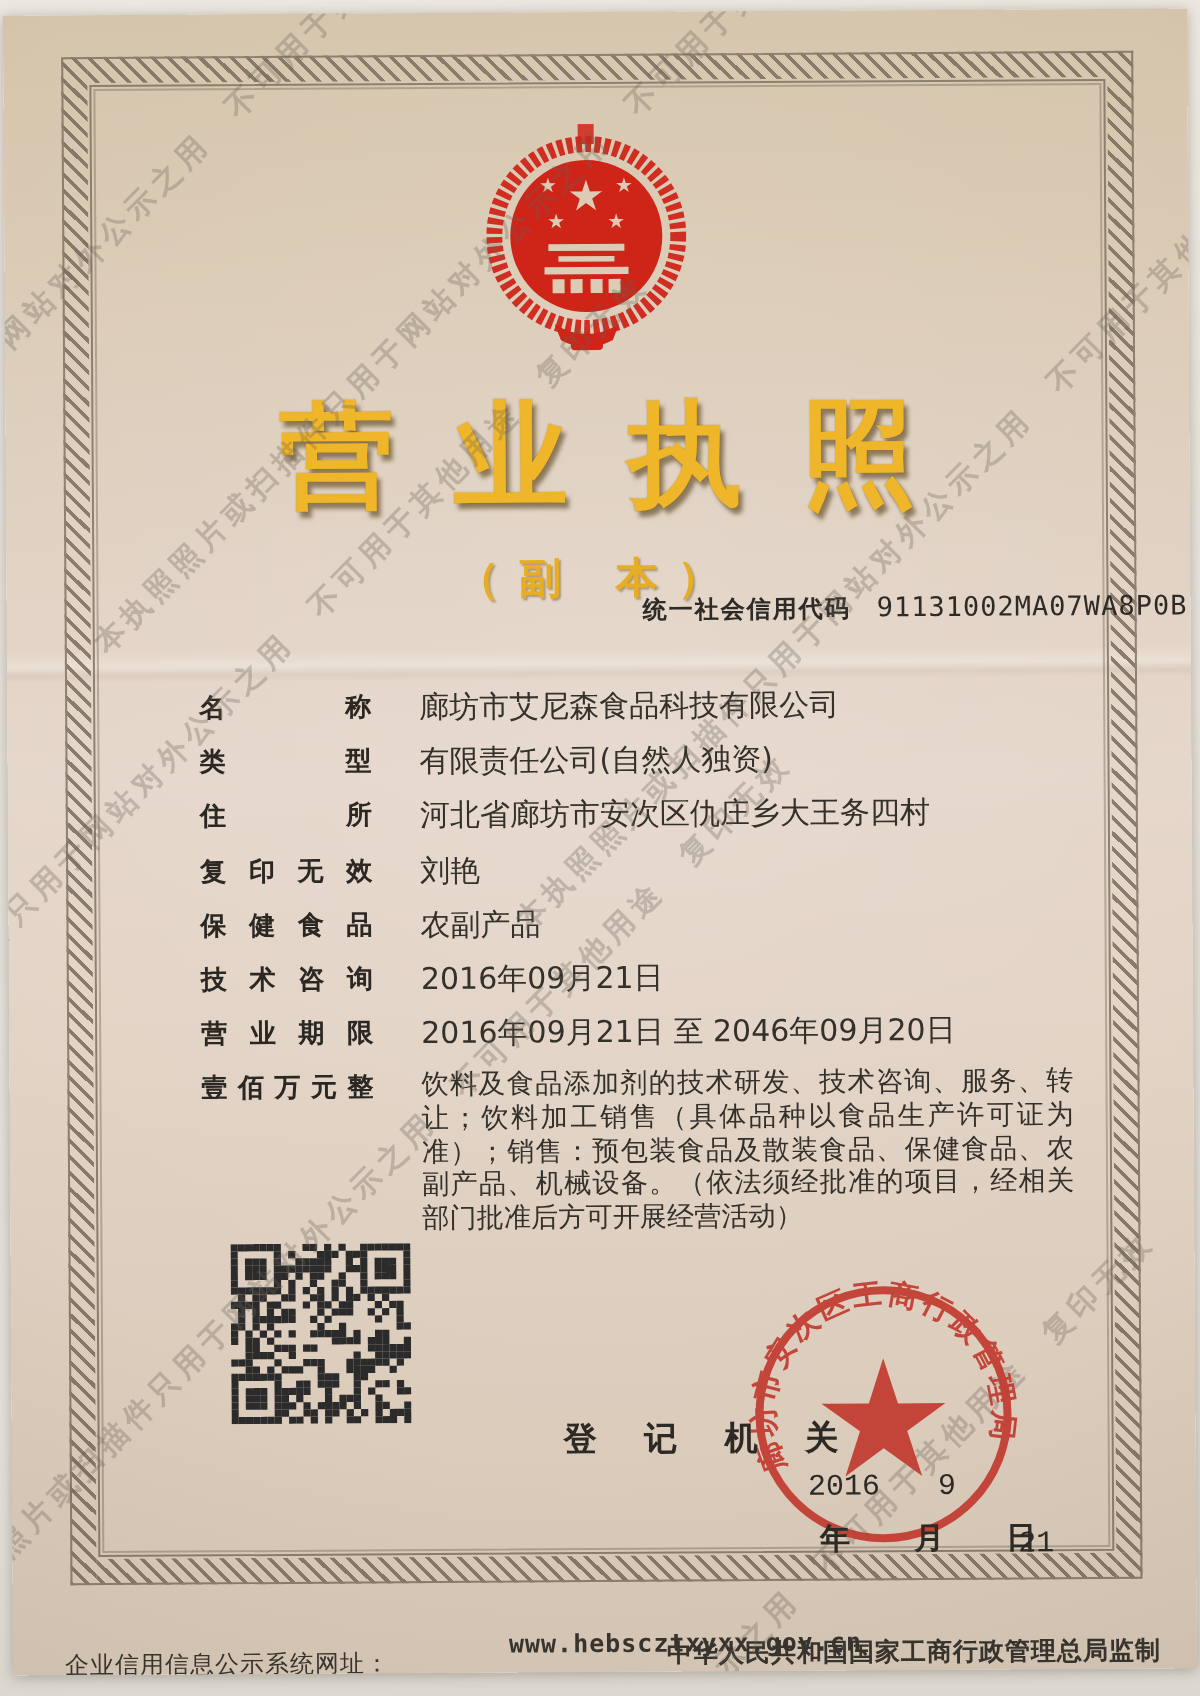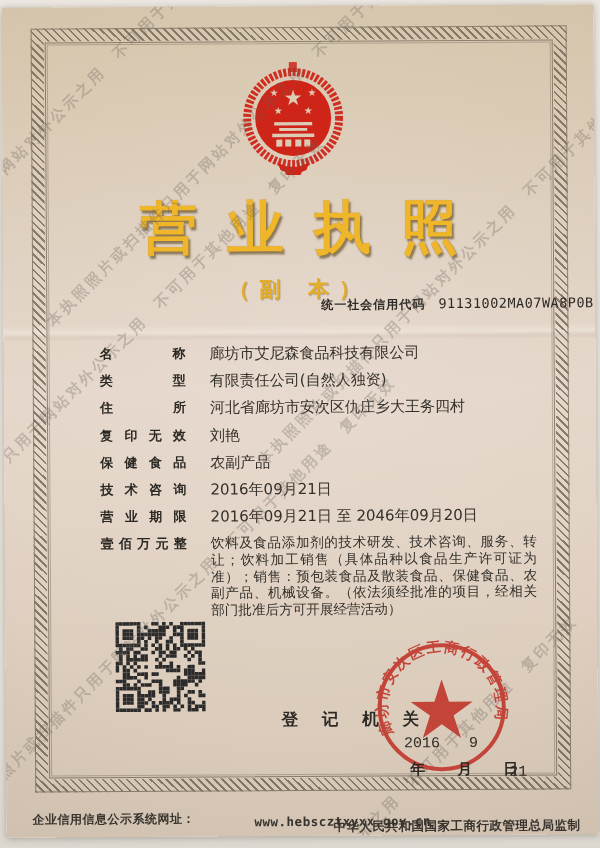--- a/index.html
+++ b/index.html
@@ -82,21 +82,21 @@
   .d-year{left:398px;top:730px;}
   .d-month{left:463px;top:730px;}
   .d-day{left:503px;top:759px;}
   .d-unit{position:absolute;z-index:6;font-size:15px;font-weight:700;color:#2d2a25;}
   .u-year{left:404px;top:755px;}
   .u-month{left:451px;top:755px;}
   .u-day{left:497px;top:755px;}
 
   
   .footer{position:absolute;left:0;top:804px;width:592px;z-index:4;color:#37332d;}
-  .f-left{position:absolute;left:26px;top:0;font-size:12px;font-weight:700;letter-spacing:.5px;}
+  .f-left{position:absolute;left:26px;top:13px;font-size:12px;font-weight:400;letter-spacing:.5px;}
   .f-url{position:absolute;left:248px;top:4px;font-size:12.5px;font-weight:800;
          font-family:"DejaVu Sans Mono",monospace;letter-spacing:.5px;}
   .f-right{position:absolute;right:18px;top:9px;font-size:12.5px;font-weight:600;letter-spacing:.5px;}
 </style>
 </head>
 <body>
 
 <div class="paper">
 
   <div class="frame">

